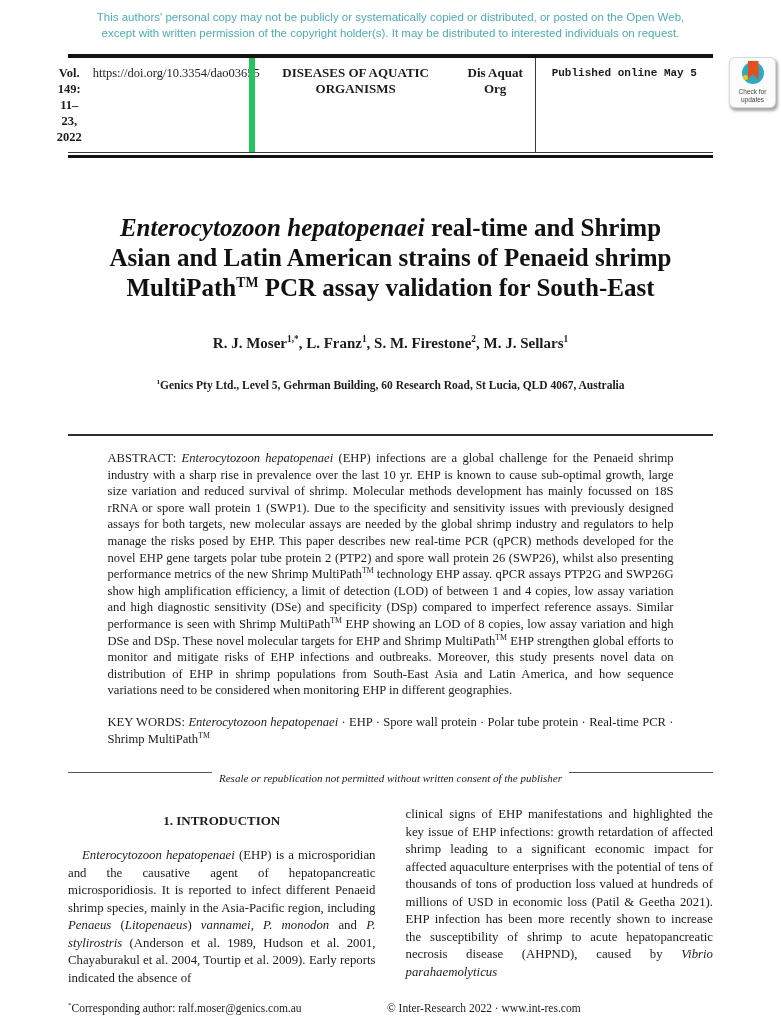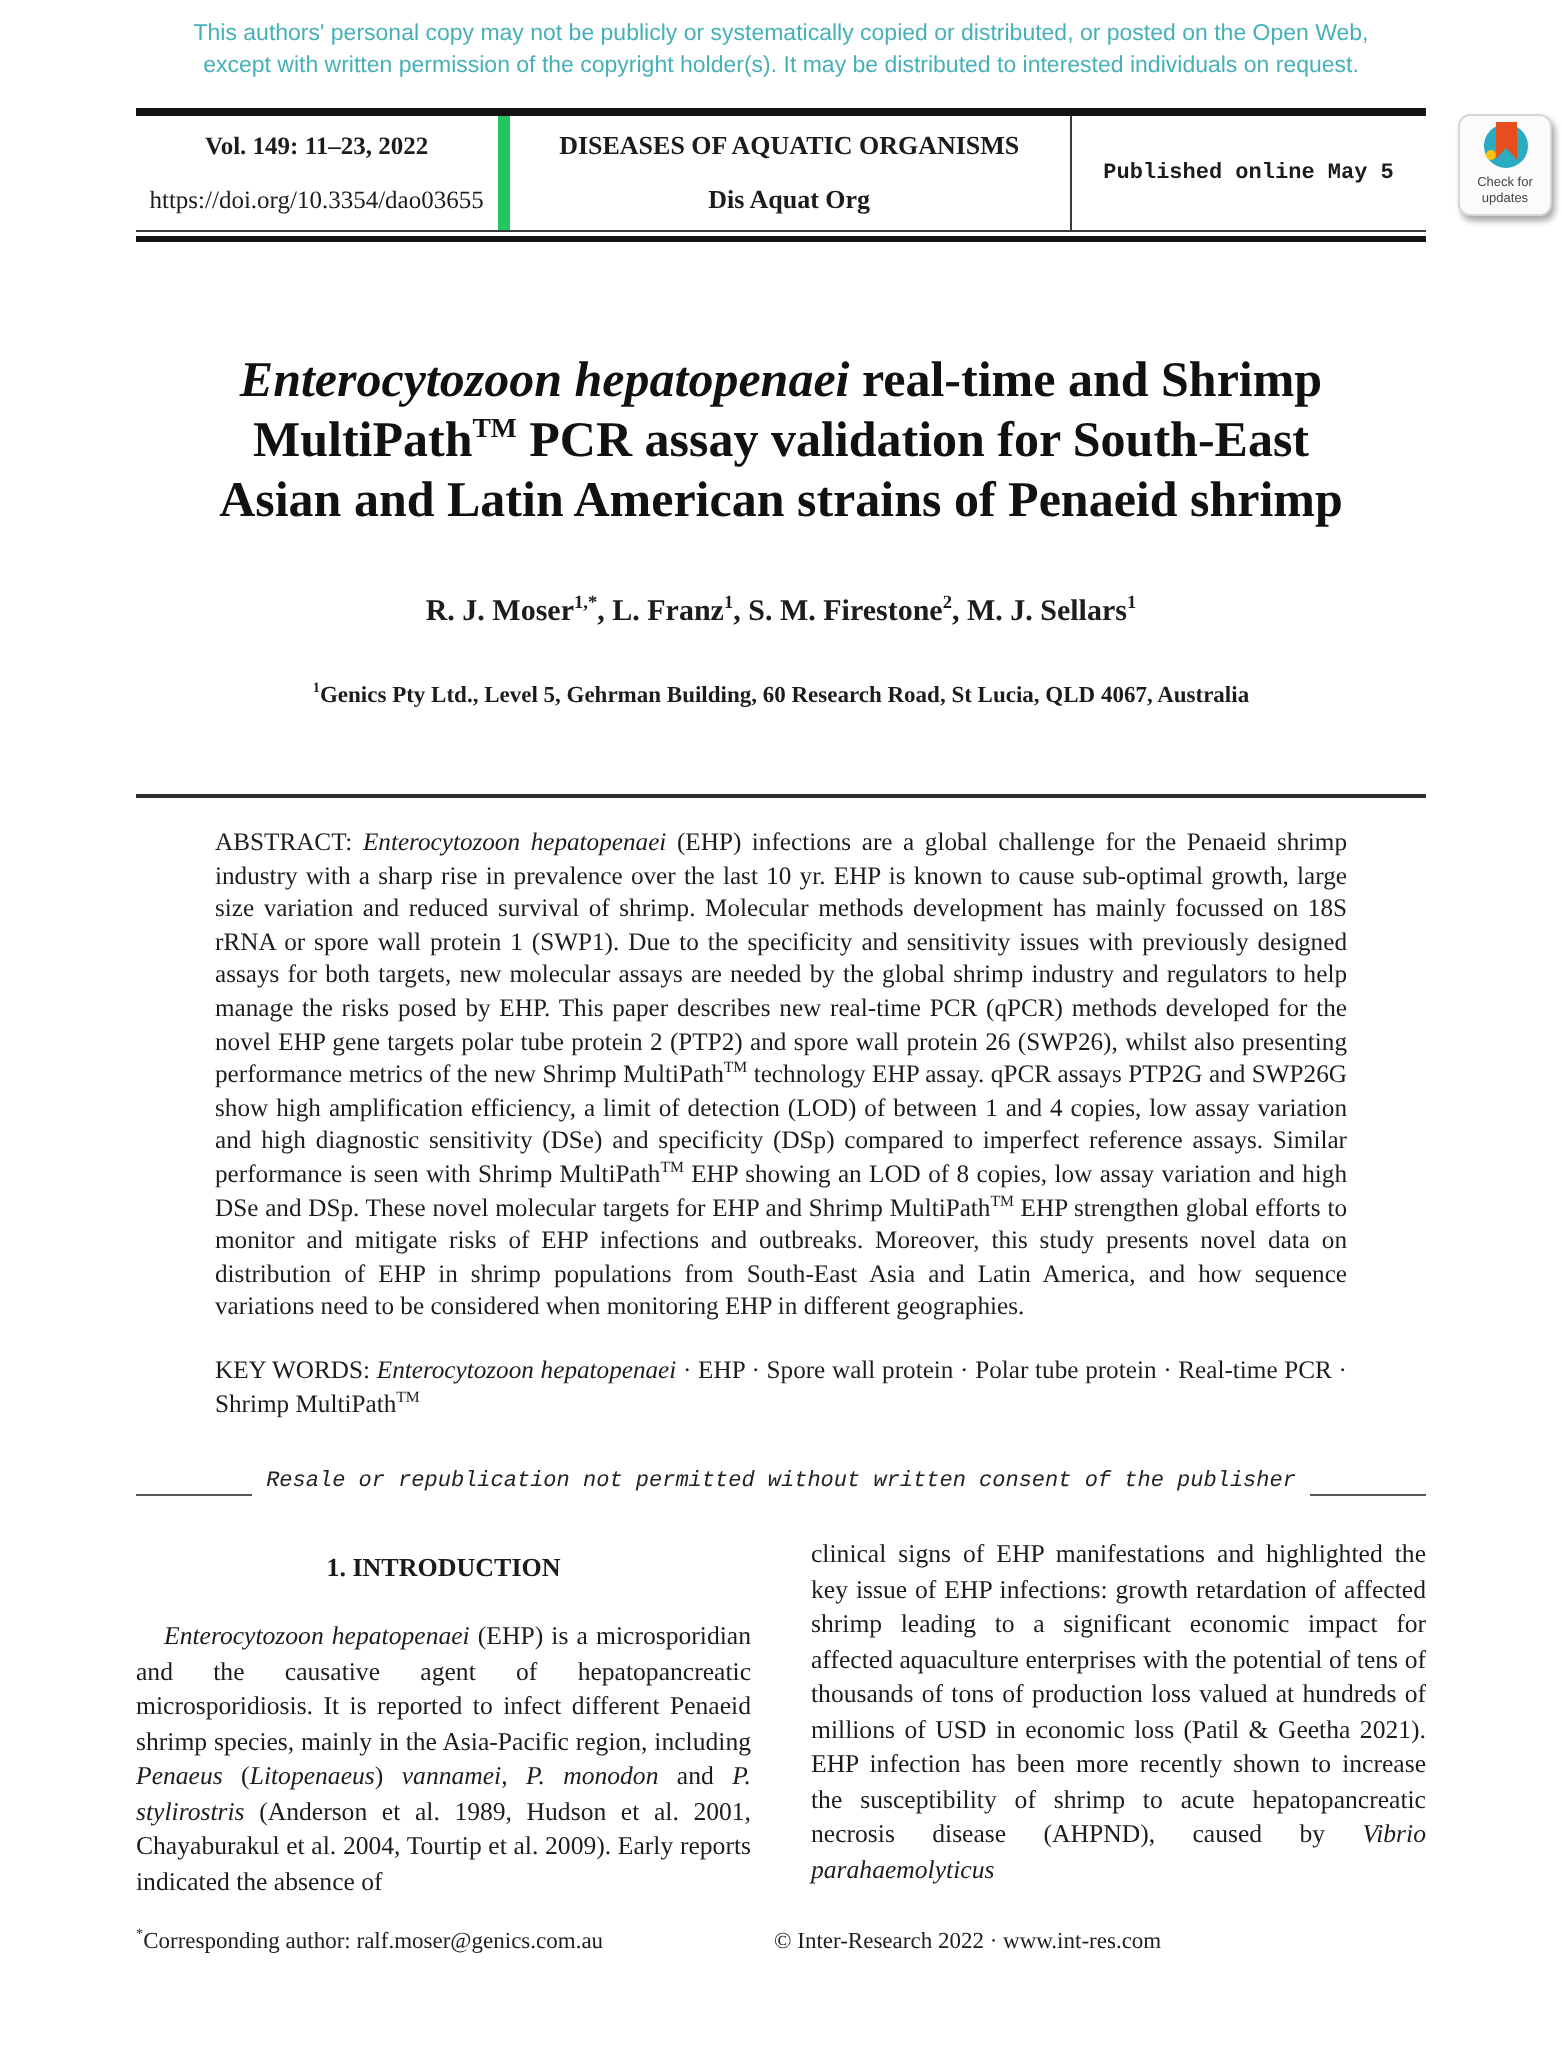--- a/index.html
+++ b/index.html
@@ -27,21 +27,21 @@
 
   
   .masthead {
     margin-top:13px;
     border-top:4px solid #121212;
     border-bottom:3px solid #121212;
     padding-bottom:2px;
   }
   .mh-row { display:flex; align-items:stretch; border-bottom:1px solid #3a3a3a; }
   .mh-cell {
-    display:flex; flex-direction:column; justify-content:center;
+    display:flex; flex-direction:row; justify-content:center;
     text-align:center; padding:7px 6px;
     font-size:12.5px; line-height:16px;gap:11px;
   }
   .mh-left  { width:28%; }
   .mh-mid   { width:44.5%; border-left:6px solid #22c55e; border-right:1px solid #3a3a3a; font-size:13px; }
   .mh-right { width:27.5%; font-size:11px;font-family:Liberation Mono, monospace; }
   .bold { font-weight:bold; }
 
   
   .crossmark {
@@ -109,23 +109,23 @@
     text-align:justify;
   }
   .keywords {
     width:566px; margin:15px auto 0;
     font-size:12.6px; line-height:16.6px;
     text-align:justify;
   }
 
   .resale {
     margin-top:25px;
-    display:flex; align-items:flex-end;
+    display:flex; align-items:flex-start;
     font-size:11px; line-height:13px;
-    font-style:italic; color:#222;font-family:Liberation Mono, monospace;
+    font-style:italic; color:#222;
   }
   .resale .rline { flex:1; border-top:1px solid #555; }
   .resale .rtext { padding:0 7px; white-space:nowrap; }
 
   .columns {
     margin-top:21px;
     display:flex; gap:30px;
   }
   .col { width:312px; font-size:12.8px; line-height:17.5px; text-align:justify; }
   .section-heading {
@@ -165,22 +165,22 @@
           <span class="bold">Dis Aquat Org</span>
         </div>
         <div class="mh-cell mh-right">
           <span class="bold">Published online May 5</span>
         </div>
       </div>
     </div>
 
     <div class="title">
       <span class="line"><i>Enterocytozoon hepatopenaei</i><span> real-time and Shrimp</span></span>
+      <span class="line"><span>Asian and Latin American strains of Penaeid shrimp</span></span>
       <span class="line"><span>MultiPath</span><sup>TM</sup><span> PCR assay validation for South-East</span></span>
-      <span class="line"><span>Asian and Latin American strains of Penaeid shrimp</span></span>
     </div>
 
     <div class="authors"><span>R. J. Moser</span><sup>1,*</sup><span>, L. Franz</span><sup>1</sup><span>, S. M. Firestone</span><sup>2</sup><span>, M. J. Sellars</span><sup>1</sup></div>
 
     <div class="affiliations">
       <span class="aff"><sup>1</sup><span>Genics Pty Ltd., Level 5, Gehrman Building, 60 Research Road, St Lucia, QLD 4067, Australia</span></span>
     </div>
 
     <div class="top-rule"></div>
 

